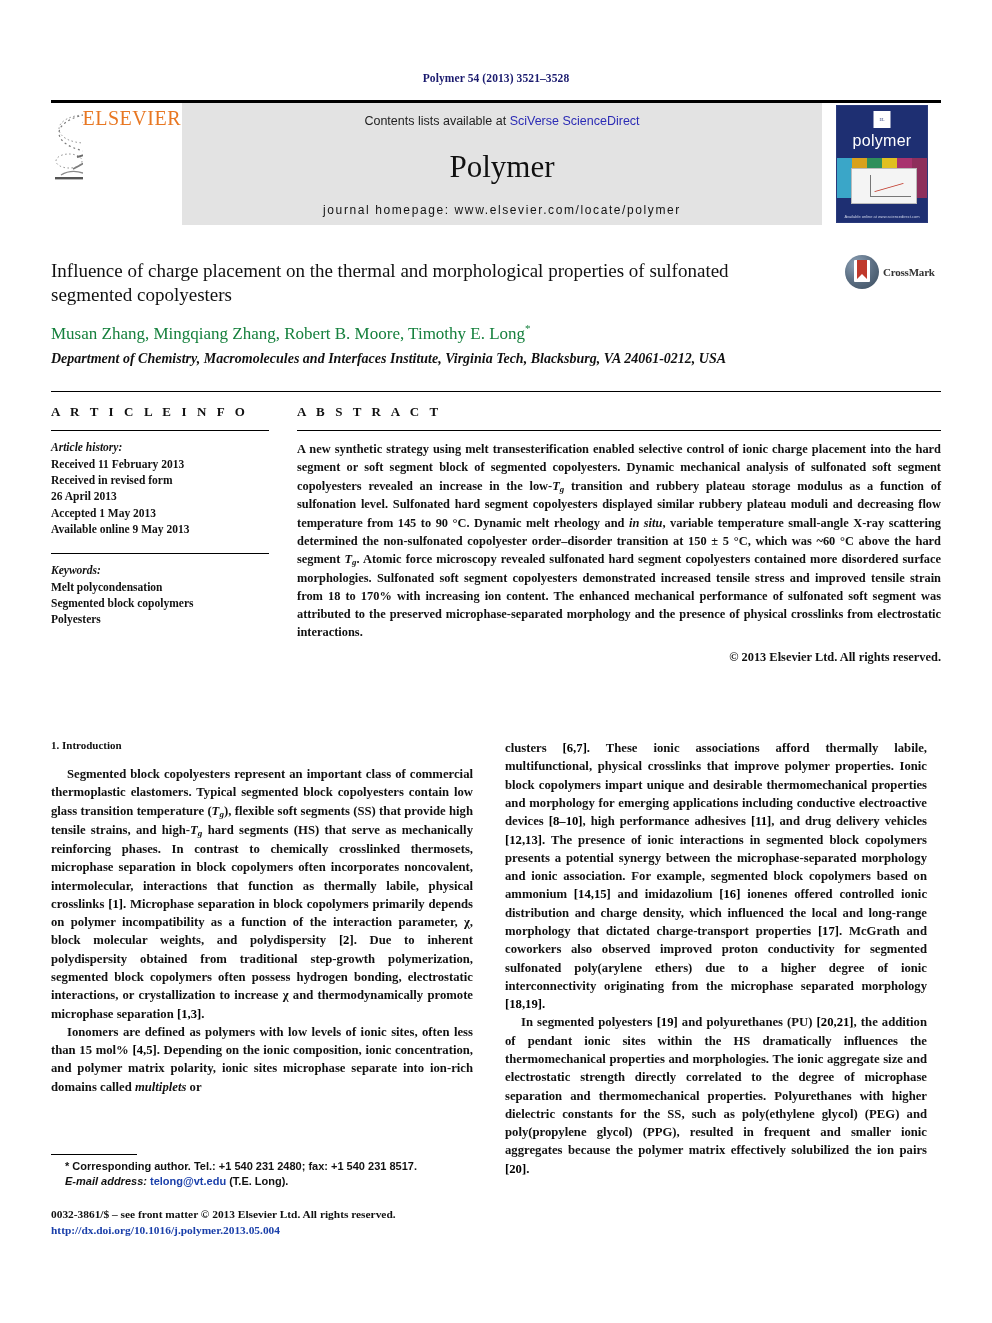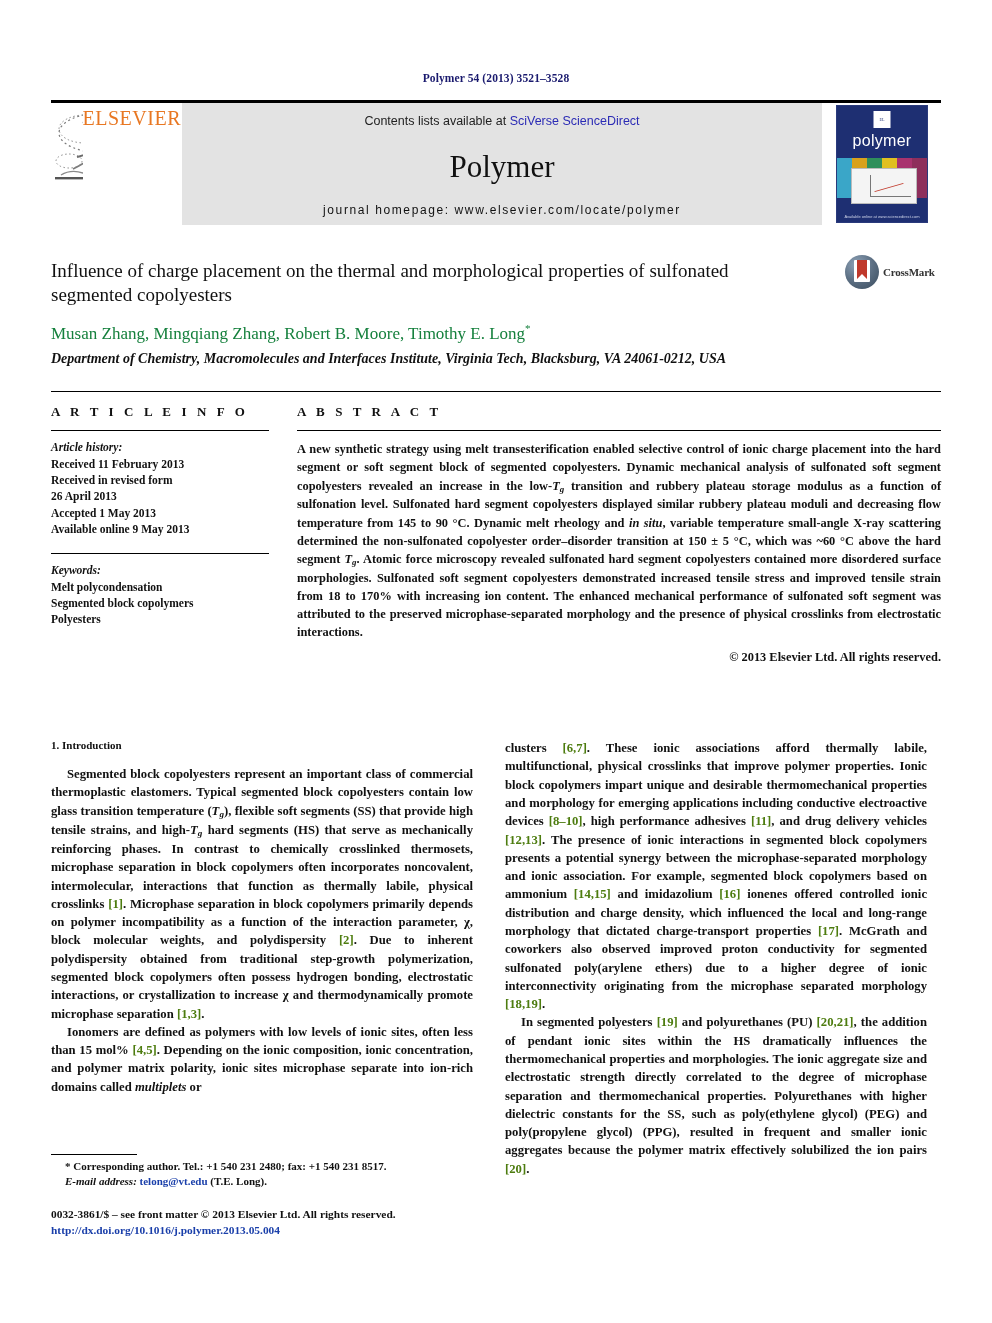--- a/index.html
+++ b/index.html
@@ -327,38 +327,38 @@
     font-weight: bold;
     font-size: 12.7px;
     line-height: 1.44;
     text-align: justify;
     margin: 0;
     text-indent: 16px;
     color: #111;
     hyphens: auto;
   }
   p.para.cont { text-indent: 0; }
-  .ref { color: #4d7c0f; }
+  .ref { color: #000000; }
   .sub { font-size: 0.72em; vertical-align: -0.22em; }
   em.it { font-style: italic; }
 
   
   .footnote-area {
     position: absolute;
     bottom: 0;
     left: 0;
     width: 422px;
   }
   .fn-rule {
     width: 86px;
     border-top: 1px solid #000;
     margin-bottom: 4px;
   }
   .footnote {
-    font-family: Liberation Serif, serif;
+    font-family: Liberation Sans, sans-serif;
     font-weight: bold;
     font-size: 11px;
     line-height: 1.38;
     color: #111;
   }
   .footnote .indent { padding-left: 14px; display: block; }
   .footnote .link { color: #1a3faa; }
   .issn-block {
     margin-top: 18px;
     font-family: "Liberation Serif", serif;

